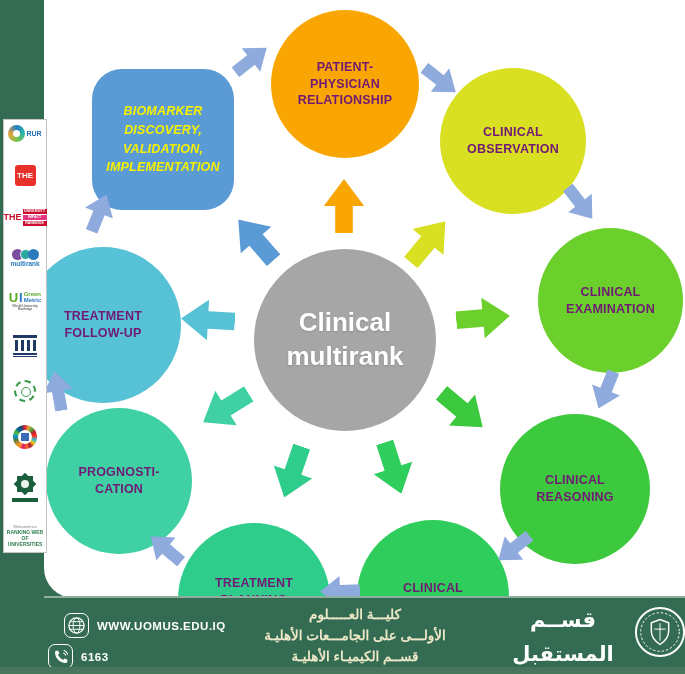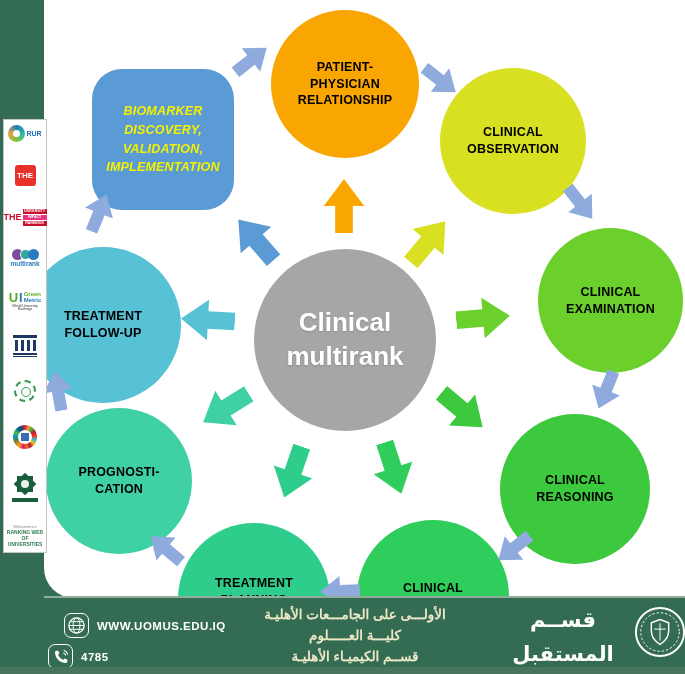--- a/index.html
+++ b/index.html
@@ -5,21 +5,21 @@
   html,body{margin:0;padding:0;background:#e8e8e8;}
   *{box-sizing:border-box;font-family:"Liberation Sans",sans-serif;}
   #root{position:relative;width:685px;height:674px;background:#336C52;overflow:hidden;}
 
   
   .main-panel{position:absolute;left:44px;top:0;width:641px;height:598px;background:#ffffff;border-bottom-left-radius:30px;z-index:0;}
 
   
   .node{position:absolute;display:flex;align-items:center;justify-content:center;text-align:center;z-index:1;}
   .circle{border-radius:50%;}
-  .node-label{font-weight:bold;font-size:12.5px;line-height:1.35;color:#000000;letter-spacing:.2px;}
+  .node-label{font-weight:bold;font-size:12.5px;line-height:1.35;color:#701a75;letter-spacing:.2px;}
   .n-biomarker{border-radius:30px;}
   .n-biomarker .node-label{color:#F5F000;font-style:italic;font-size:12.5px;line-height:1.5;}
   .clip-top{align-items:flex-start;}
 
   .center-circle{position:absolute;left:254px;top:249px;width:182px;height:182px;border-radius:50%;
     display:flex;align-items:center;justify-content:center;text-align:center;z-index:1;}
   .center-circle span{color:#ffffff;font-weight:bold;font-size:26px;line-height:1.3;width:150px;
     text-shadow:0 1px 2px rgba(0,0,0,.15);}
 
   
@@ -252,26 +252,26 @@
     </div>
 
     <div class="contact-row" style="left:48px;top:46px;">
       <span class="icon-box">
         <svg width="18" height="18" viewBox="0 0 20 20">
           <path d="M5 3 C4 3 3.4 3.7 3.4 4.7 C3.4 11.3 8.7 16.6 15.3 16.6 C16.3 16.6 17 16 17 15 L17 12.9 L13.9 11.8 L12.4 13.3 C10.2 12.4 7.6 9.8 6.7 7.6 L8.2 6.1 L7 3 Z" fill="#fff"></path>
           <path d="M12.5 5.5 a4.5 4.5 0 0 1 3 3" fill="none" stroke="#fff" stroke-width="1.2"></path>
           <path d="M13 2.6 a7.5 7.5 0 0 1 4.6 4.6" fill="none" stroke="#fff" stroke-width="1.2"></path>
         </svg>
       </span>
-      <span class="contact-text">4785</span>
+      <span class="contact-text">6163</span>
     </div>
 
     <div class="tagline">
+      <div>كليـــة العـــــلوم</div>
       <div>الأولـــى على الجامـــعات الأهليـة</div>
-      <div>كليـــة العـــــلوم</div>
       <div>قســم الكيميـاء الأهليـة</div>
     </div>
 
     <div class="uni-block">
       <div class="uni-ar">قســم المستقبل</div>
       <div class="uni-en">AL-MUSTAQBAL UNIVERSITY</div>
     </div>
 
     <div class="seal">
       <svg width="52" height="56" viewBox="0 0 54 58">

